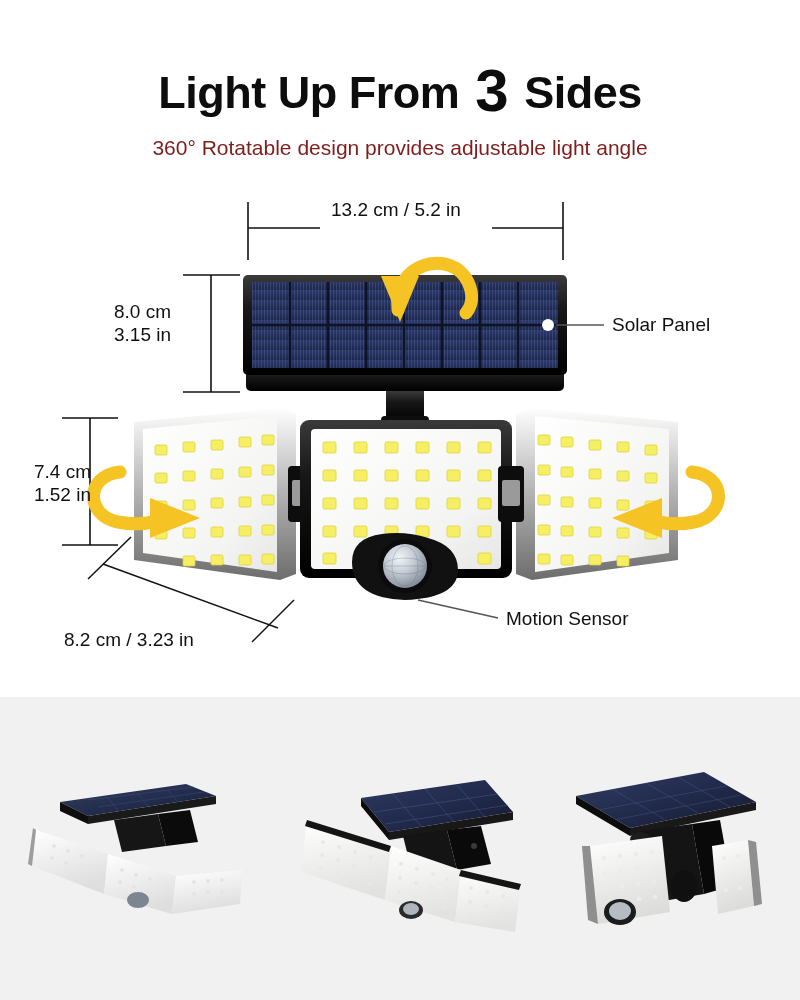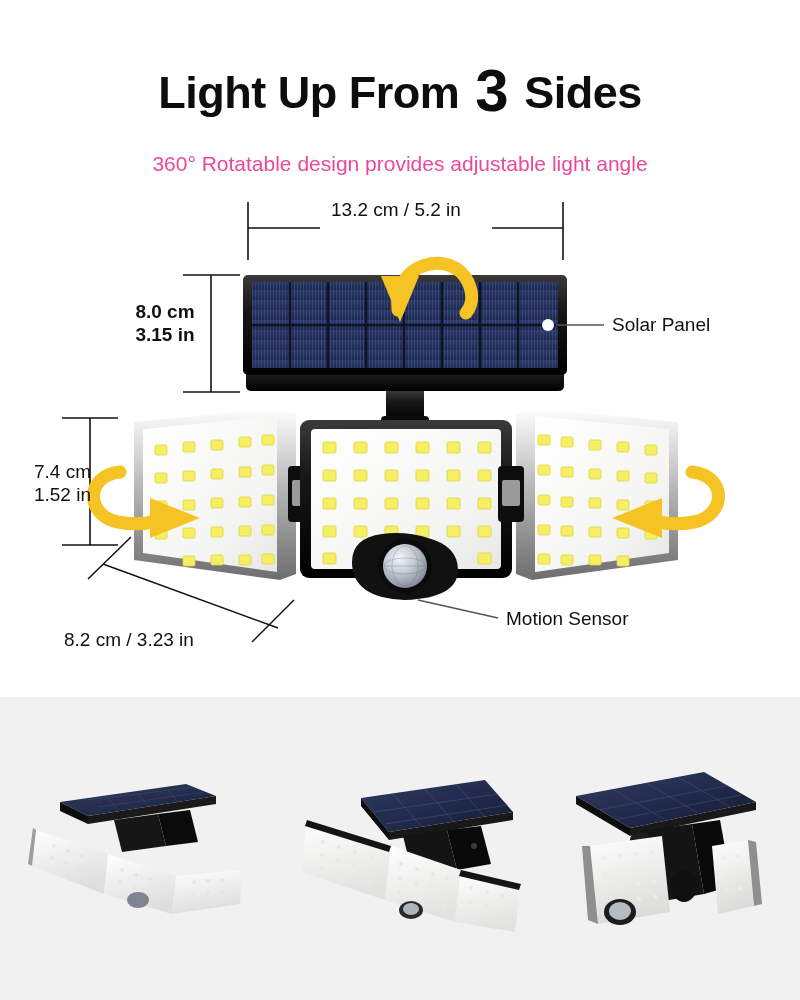--- a/index.html
+++ b/index.html
@@ -29,23 +29,23 @@
     white-space: nowrap;
   }
   .title .big-num {
     font-size: 60px;
     font-weight: bold;
     line-height: 0.9;
     vertical-align: -3px;
     padding: 0 4px;
   }
   .subtitle {
-    margin-top: 34px;
+    margin-top: 18px;
     font-size: 21px;
-    color: #ec4899;
+    color: #7f1d1d;
     font-weight: 400;
   }
 
   
   .diagram {
     position: absolute;
     top: 170px;
     left: 0;
     width: 800px;
     height: 510px;
@@ -55,21 +55,21 @@
   }
 
   .dim-text {
     position: absolute;
     font-size: 19px;
     color: #111111;
     white-space: nowrap;
     line-height: 1.22;
   }
   .dim-top     { left: 331px; top: 28px; }
-  .dim-left-h  { left: 129px; top: 130px; text-align: center; width: 72px; font-weight: bold;}
+  .dim-left-h  { left: 114px; top: 130px; text-align: left; width: 72px;}
   .dim-left-v  { left: 13px;  top: 282px; text-align: right; width: 78px; margin-top: 8px;}
   .dim-diag    { left: 64px;  top: 458px; }
 
   .callout-text {
     position: absolute;
     font-size: 19px;
     color: #111111;
     white-space: nowrap;
   }
   .callout-solar  { left: 612px; top: 144px; }

